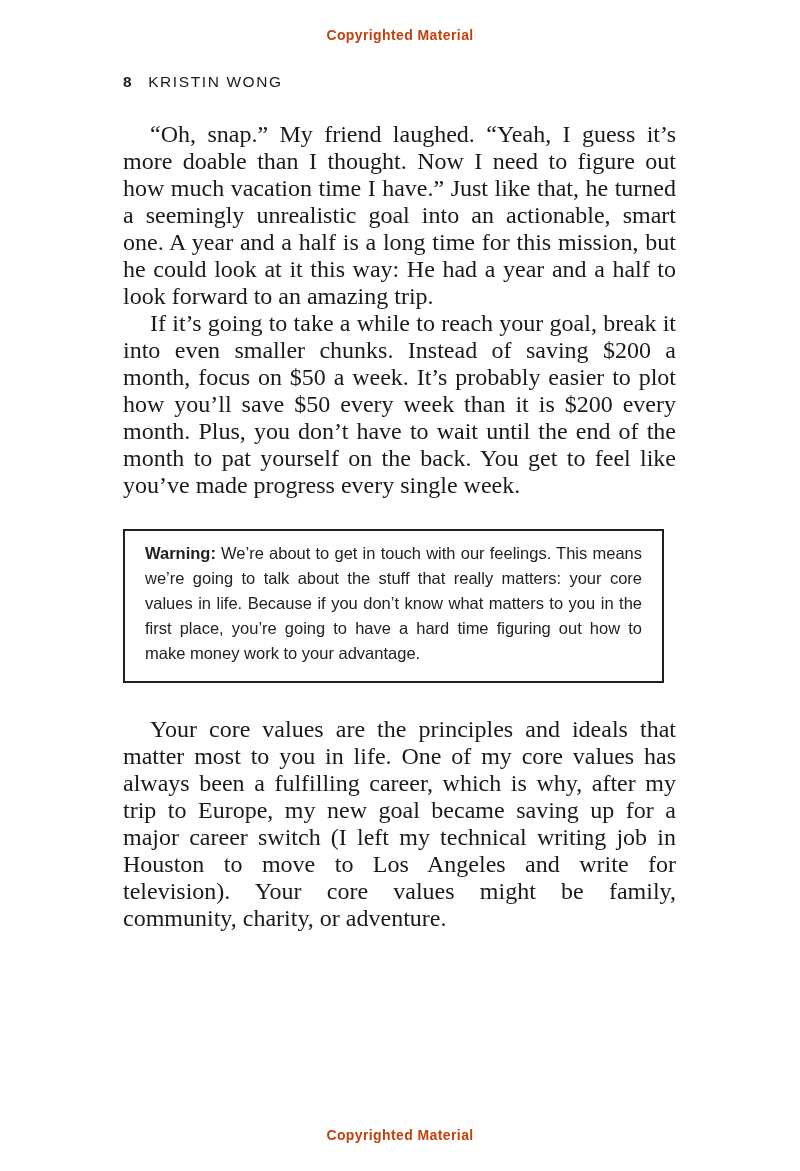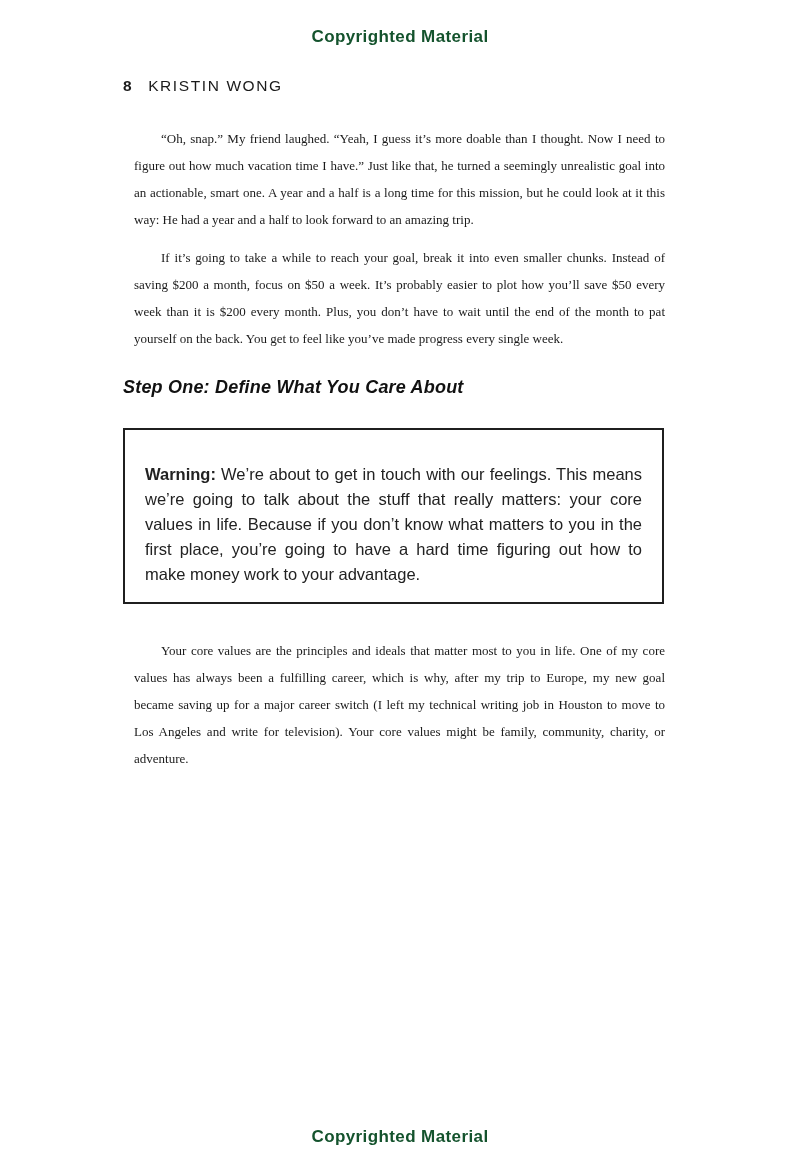--- a/index.html
+++ b/index.html
@@ -13,23 +13,23 @@
     height: 1171px;
     margin: 0 auto;
     background: #ffffff;
     overflow: hidden;
   }
   .copyright {
     width: 100%;
     text-align: center;
     font-family: "Liberation Sans", sans-serif;
     font-weight: bold;
-    font-size: 17px;
+    font-size: 14px;
     letter-spacing: 0.4px;
-    color: #14532d;
+    color: #c2410c;
   }
   .copyright.top {
     padding-top: 27px;
   }
   .copyright.bottom {
     position: absolute;
     left: 0;
     top: 1127px;
   }
   .content {
@@ -45,23 +45,23 @@
   .running-header .pagenum {
     font-weight: bold;
     margin-right: 16px;
     letter-spacing: 0.5px;
   }
   .running-header .author {
     font-weight: normal;
     letter-spacing: 1.6px;
   }
   p.body {
-    margin: 11px;
+    margin: 0;
     font-family: "Liberation Serif", "DejaVu Serif", serif;
-    font-size: 13px;
+    font-size: 24px;
     line-height: 27px;
     color: #1a1a1a;
     text-align: justify;
   }
   p.body.indent {
     text-indent: 27px;
   }
   p.body.first {
     margin-top: 30px;
   }
@@ -70,21 +70,21 @@
     font-family: "Liberation Sans", sans-serif;
     font-weight: bold;
     font-style: italic;
     font-size: 18px;
     letter-spacing: 0.2px;
     color: #111111;
   }
   .warning-box {
     margin: 30px 12px 33px 0;
     border: 2px solid #1f1f1f;
-    padding: 32px 20px 15px 20px;
+    padding: 10px 20px 15px 20px;
   }
   .warning-box p {
     margin: 0;
     font-family: "Liberation Sans", sans-serif;
     font-size: 16.5px;
     line-height: 25px;
     color: #222222;
     text-align: justify;
   }
   .warning-box .warning-label {
@@ -102,21 +102,20 @@
 
     <div class="running-header">
       <span class="pagenum">8</span><span class="author">KRISTIN WONG</span>
     </div>
 
     <p class="body indent first">“Oh, snap.” My friend laughed. “Yeah, I guess it’s more doable than I thought. Now I need to figure out how much vacation time I have.” Just like that, he turned a seemingly unrealistic goal into an actionable, smart one. A year and a half is a long time for this mission, but he could look at it this way: He had a year and a half to look forward to an amazing trip.</p>
 
     <p class="body indent">If it’s going to take a while to reach your goal, break it into even smaller chunks. Instead of saving $200 a month, focus on $50 a week. It’s probably easier to plot how you’ll save $50 every week than it is $200 every month. Plus, you don’t have to wait until the end of the month to pat yourself on the back. You get to feel like you’ve made progress every single week.</p>
 
 
-    <h2 class="section-heading">Step One: Define What You Care About</h2>
 
 
     <div class="warning-box">
       <p><span class="warning-label">Warning:</span> <span>We’re about to get in touch with our feelings. This means we’re going to talk about the stuff that really matters: your core values in life. Because if you don’t know what matters to you in the first place, you’re going to have a hard time figuring out how to make money work to your advantage.</span></p>
     </div>
 
     <p class="body indent">Your core values are the principles and ideals that matter most to you in life. One of my core values has always been a fulfilling career, which is why, after my trip to Europe, my new goal became saving up for a major career switch (I left my technical writing job in Houston to move to Los Angeles and write for television). Your core values might be family, community, charity, or adventure.</p>
 
   </div>
 

